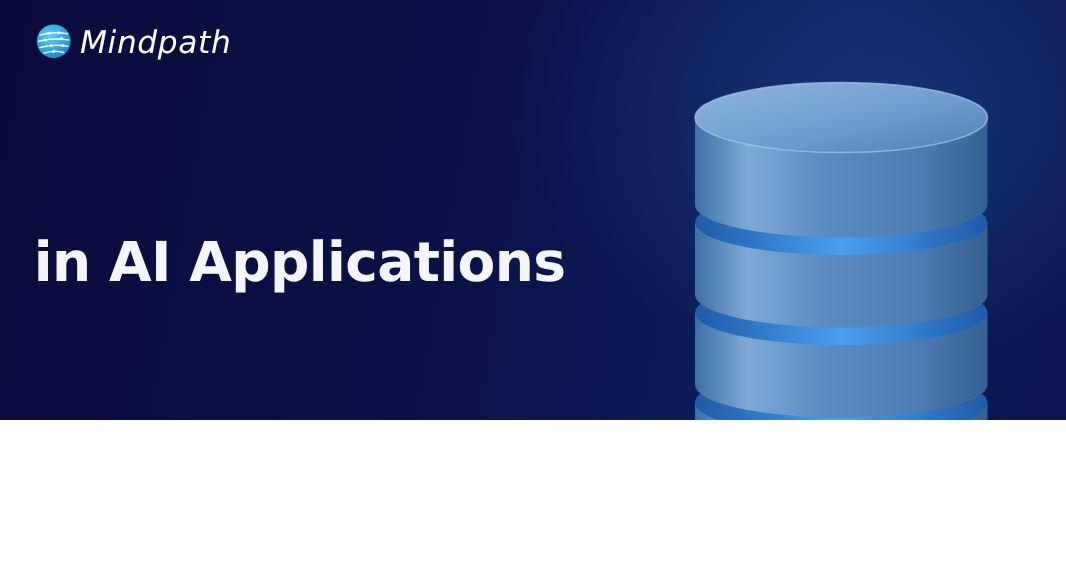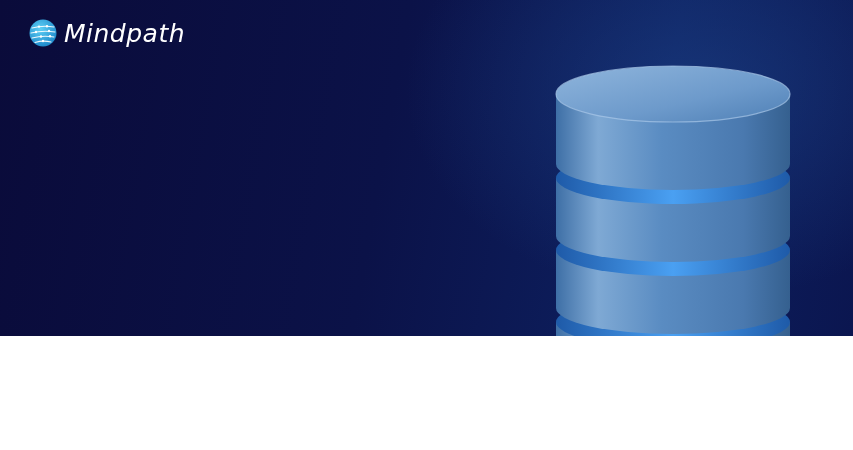--- a/index.html
+++ b/index.html
@@ -54,20 +54,21 @@
           <circle cx="21" cy="13" r="1.2"></circle>
         <circle cx="13" cy="18.5" r="1.2"></circle>
           <circle cx="22" cy="18.3" r="1.2"></circle>
         <circle cx="15" cy="23" r="1.2"></circle>
       </g>
     </svg>
     <span class="logo-text">Mindpath</span>
   </div>
 
   <div class="headline">
+    <div>in AI Applications</div>
   </div>
 
   <svg class="db-art" viewBox="0 0 250 345">
     <defs>
       <linearGradient id="body" x1="0" x2="1" y1="0" y2="0">
         <stop offset="0%" stop-color="#3e6fa6"></stop>
         <stop offset="18%" stop-color="#7fa9d4"></stop>
         <stop offset="45%" stop-color="#5a8cc2"></stop>
         <stop offset="80%" stop-color="#4a79af"></stop>
         <stop offset="100%" stop-color="#35608f"></stop>

